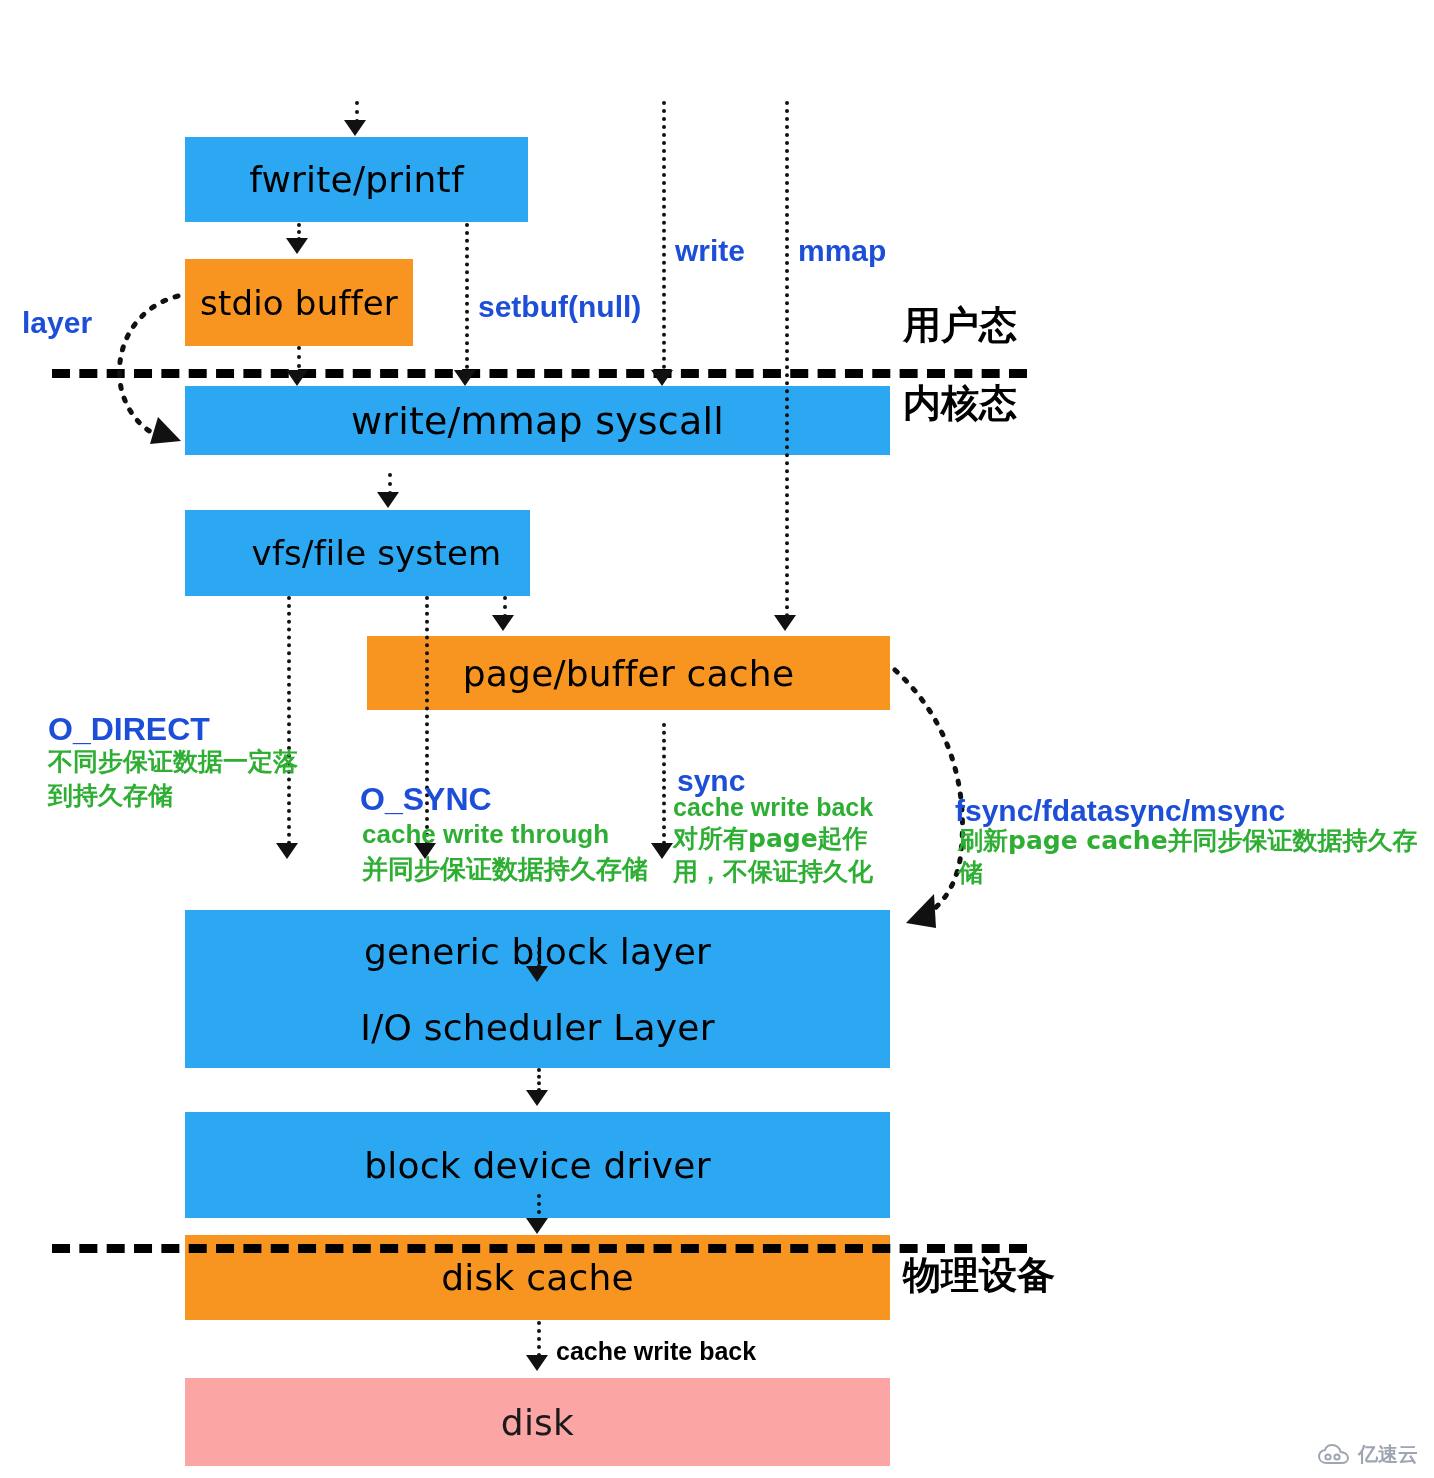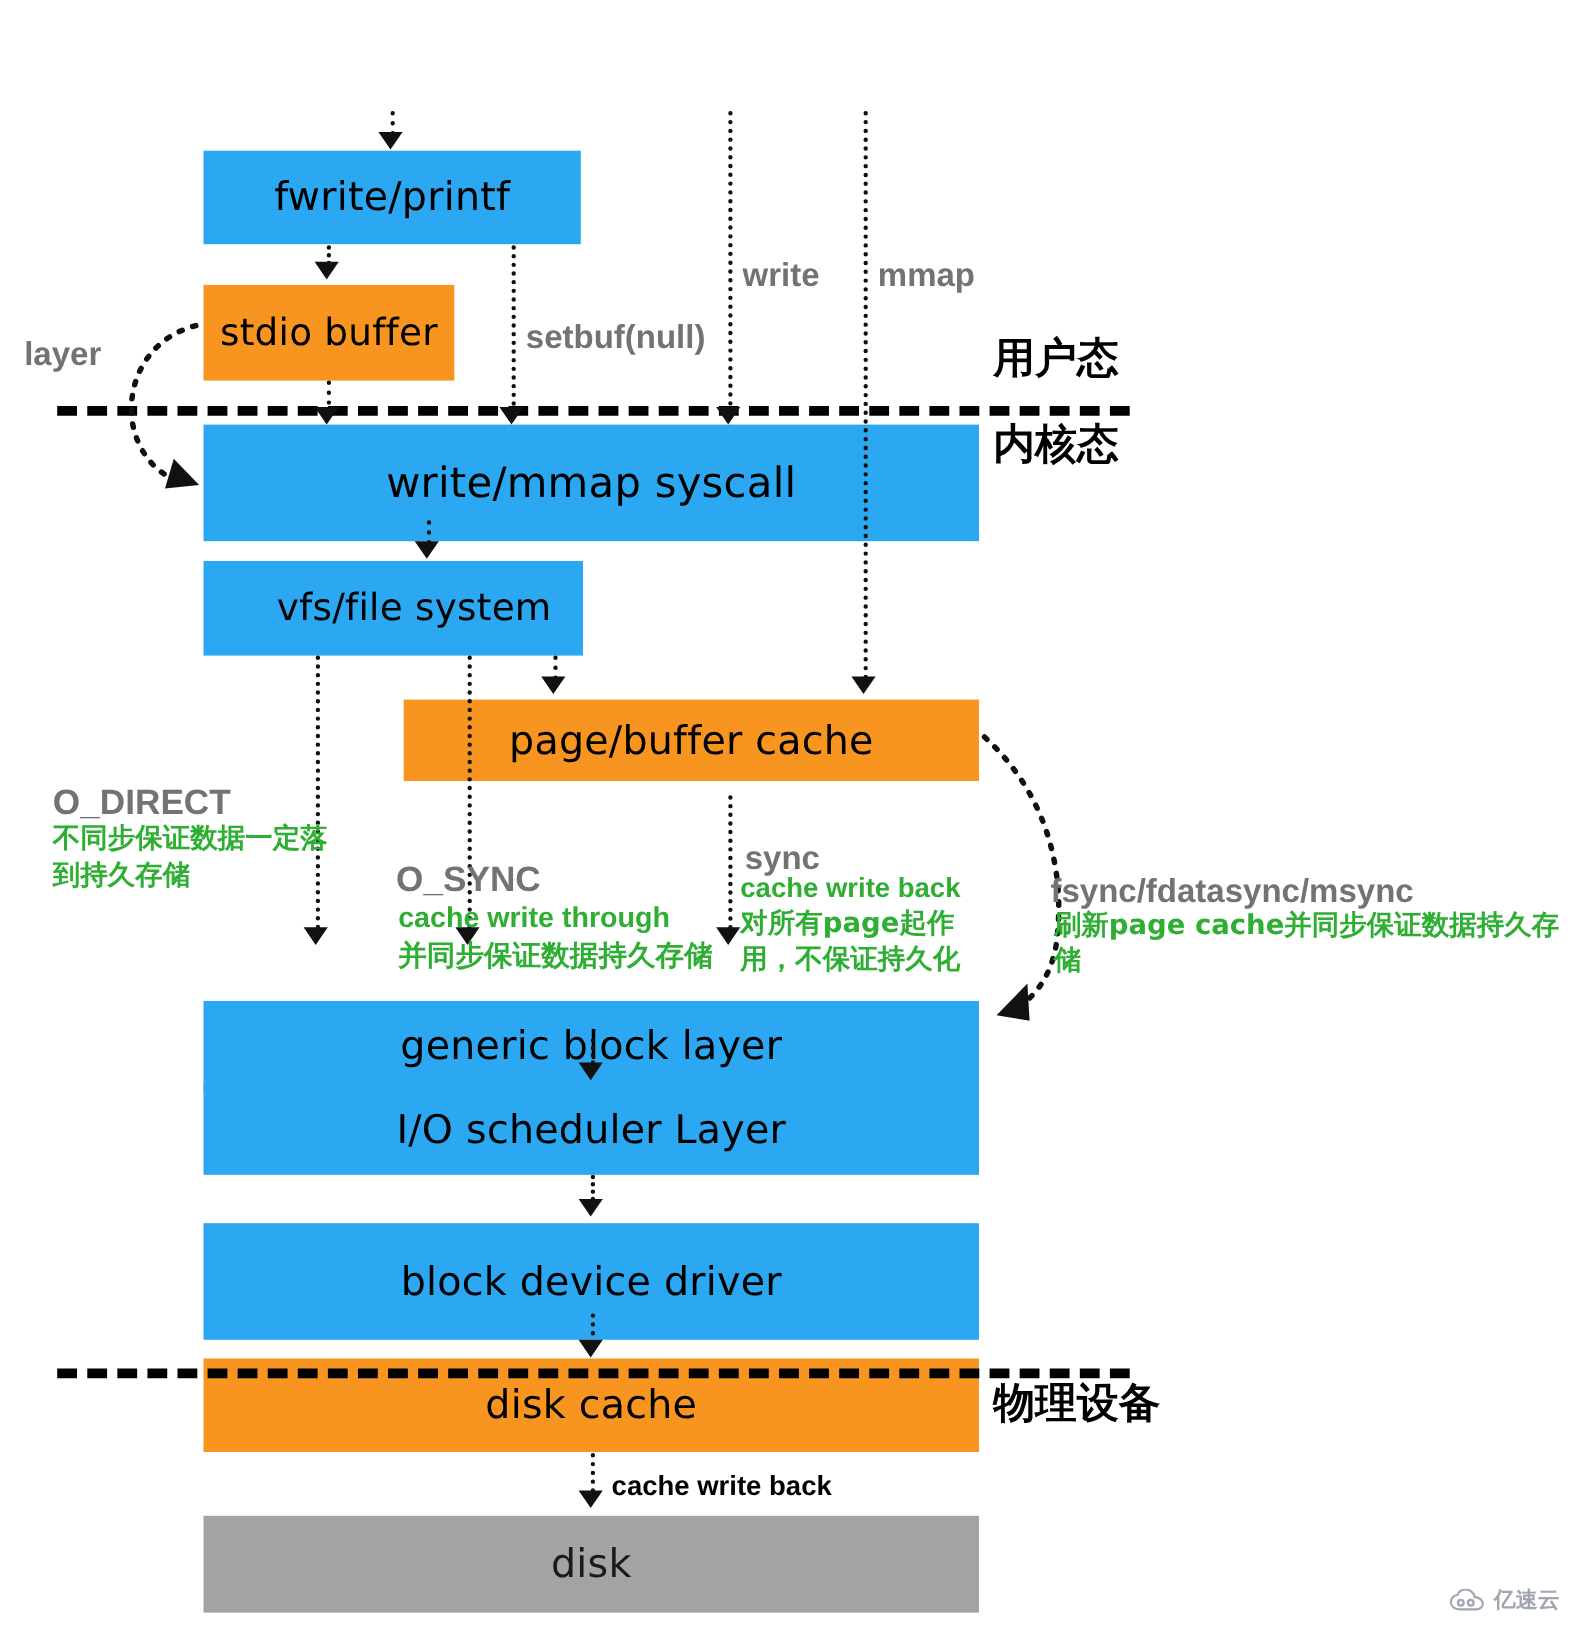--- a/index.html
+++ b/index.html
@@ -16,21 +16,21 @@
     display:flex;align-items:center;justify-content:center;
     color:#000;
     font-family:"DejaVu Sans", sans-serif;
     font-weight:400;
     letter-spacing:.2px;
     box-sizing:border-box;
   }
   .box span{pointer-events:none;}
   .orange{background:#F79520;}
   .blue{background:#2CA8F2;}
-  .magenta{background:#a3a3a3;}
+  .magenta{background:#fca5a5;}
 
   
   .hsep{
     position:absolute;
     height:0;
     border-top:9px dashed #000;
   }
 
   
   .vline{
@@ -46,21 +46,21 @@
     border-right:11px solid transparent;
     border-top:16px solid #111;
   }
   .lbl{
     position:absolute;
     font-family:"Liberation Sans", sans-serif;
     font-weight:bold;
     white-space:nowrap;
     line-height:1.22;
   }
-  .red{color:#737373;}
+  .red{color:#1d4ed8;}
   .green{color:#2EAE33;}
   .black{color:#000;}
   .cn{
     position:absolute;
     font-family:"DejaVu Sans", sans-serif;
     font-weight:bold;
     color:#000;
     white-space:nowrap;
   }
   .note{
@@ -89,21 +89,21 @@
 
 
   <div class="box blue" style="left:185px;top:137px;width:343px;height:85px;font-size:36px;">
     <span>fwrite/printf</span>
   </div>
 
   <div class="box orange" style="left:185px;top:259px;width:228px;height:87px;font-size:34px;">
     <span>stdio buffer</span>
   </div>
 
-  <div class="box blue" style="left:185px;top:386px;width:705px;height:106px;font-size:38px;">
+  <div class="box blue" style="left:185px;top:386px;width:705px;height:69px;font-size:38px;">
     <span>write/mmap syscall</span>
   </div>
 
   <div class="box blue" style="left:185px;top:510px;width:345px;height:86px;font-size:34px;padding-left:38px;">
     <span>vfs/file system</span>
   </div>
 
   <div class="box orange" style="left:367px;top:636px;width:523px;height:74px;font-size:36px;">
     <span>page/buffer cache</span>
   </div>

